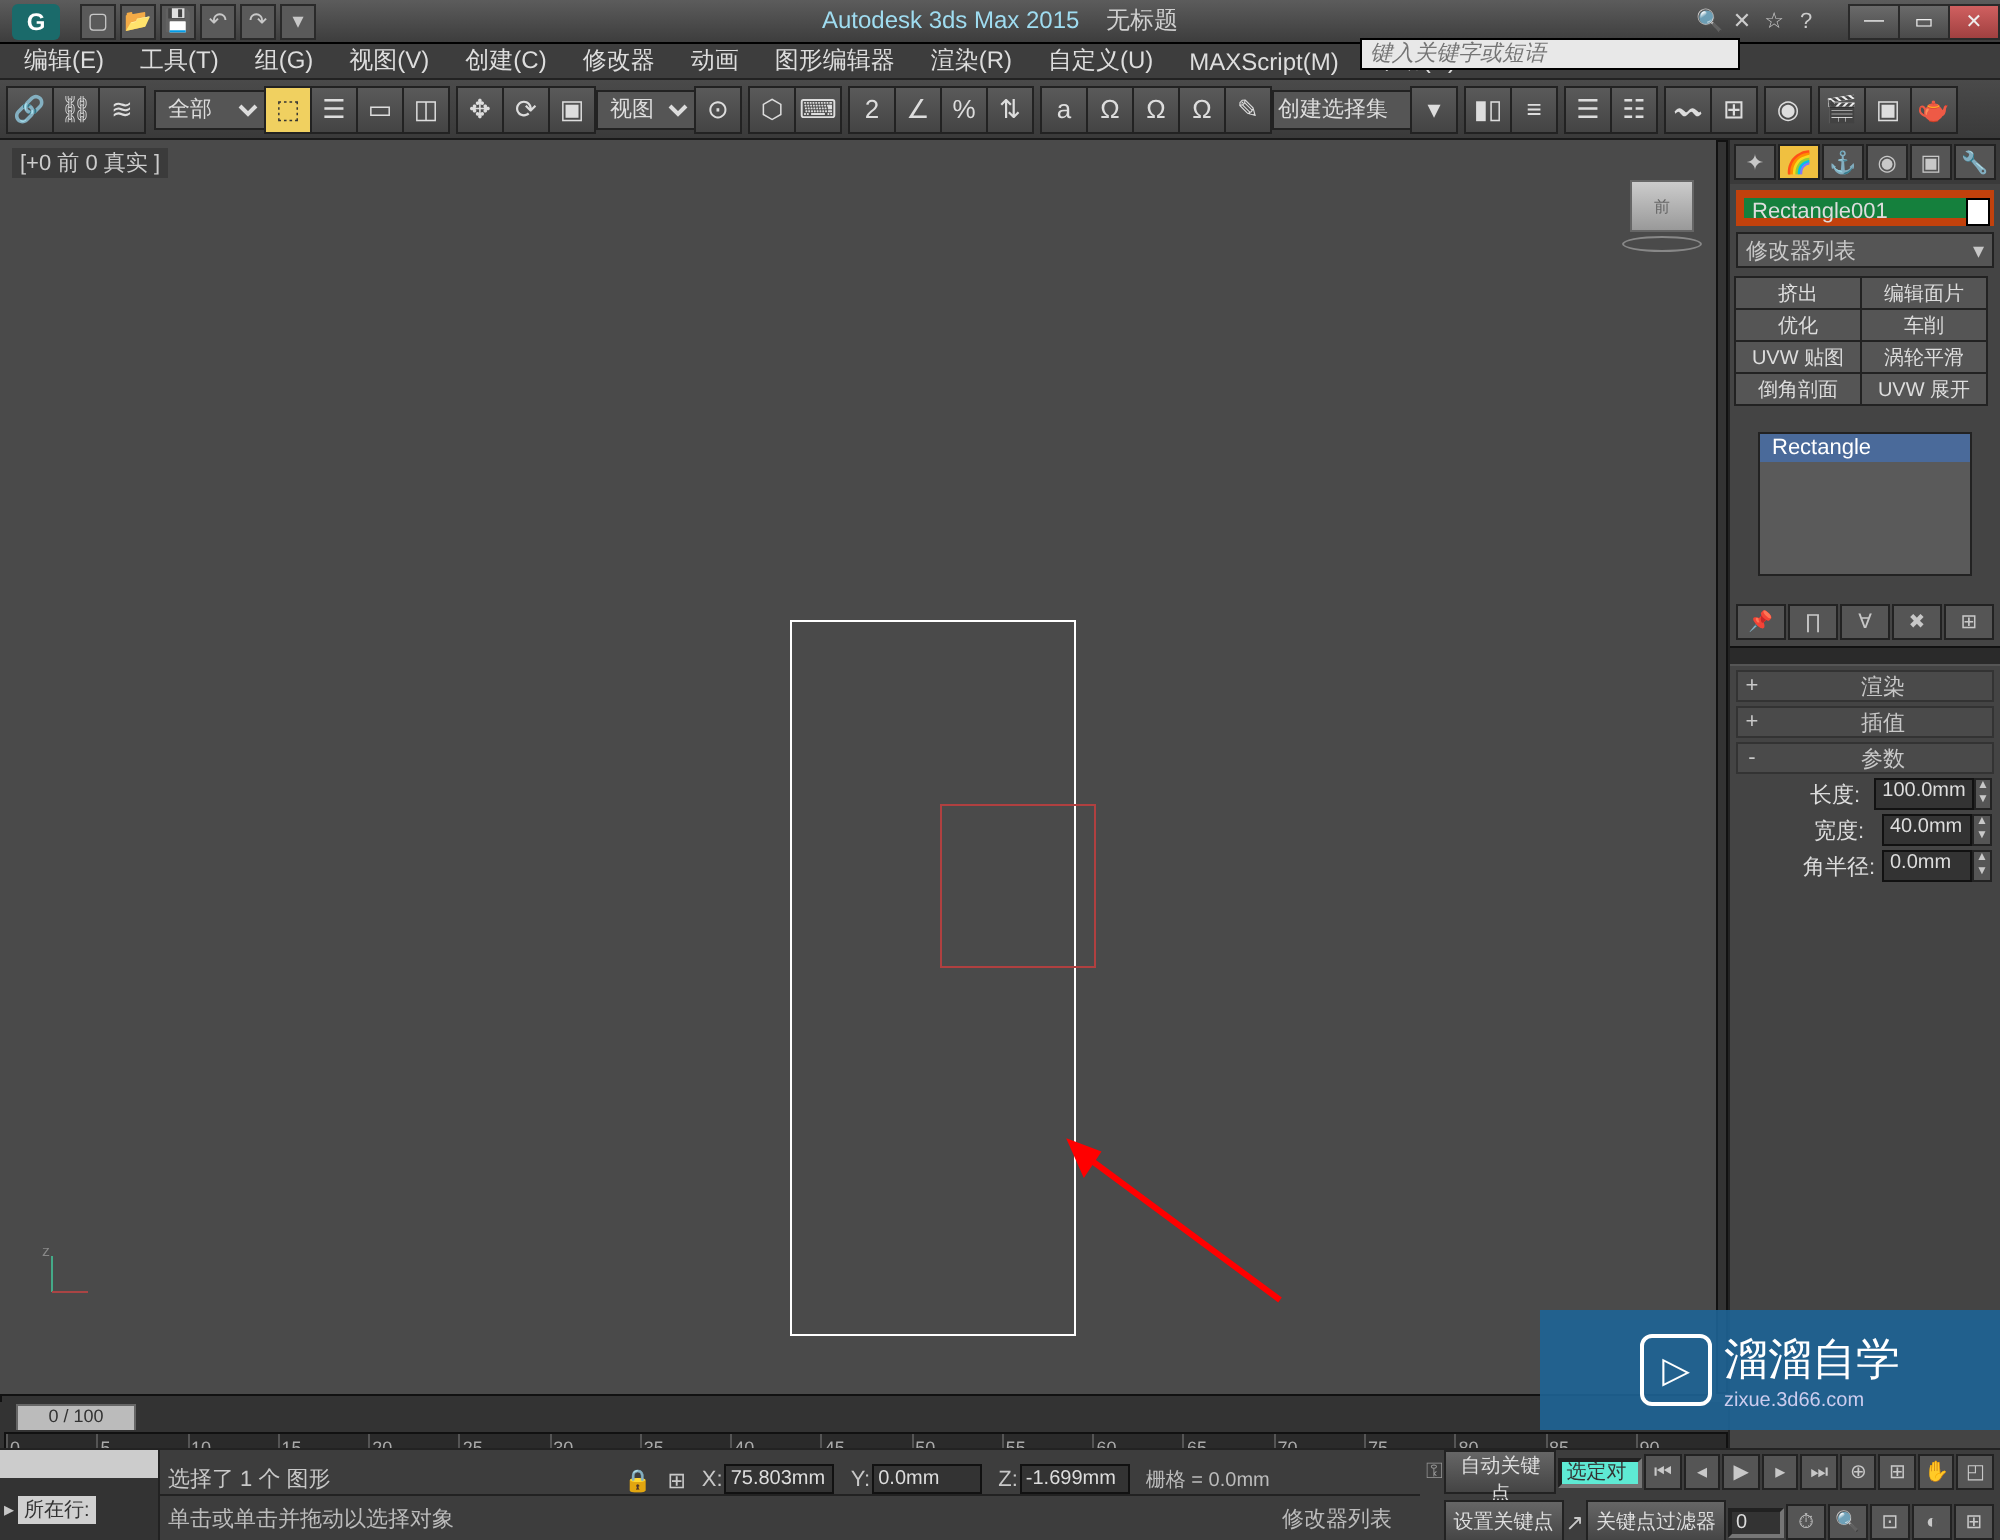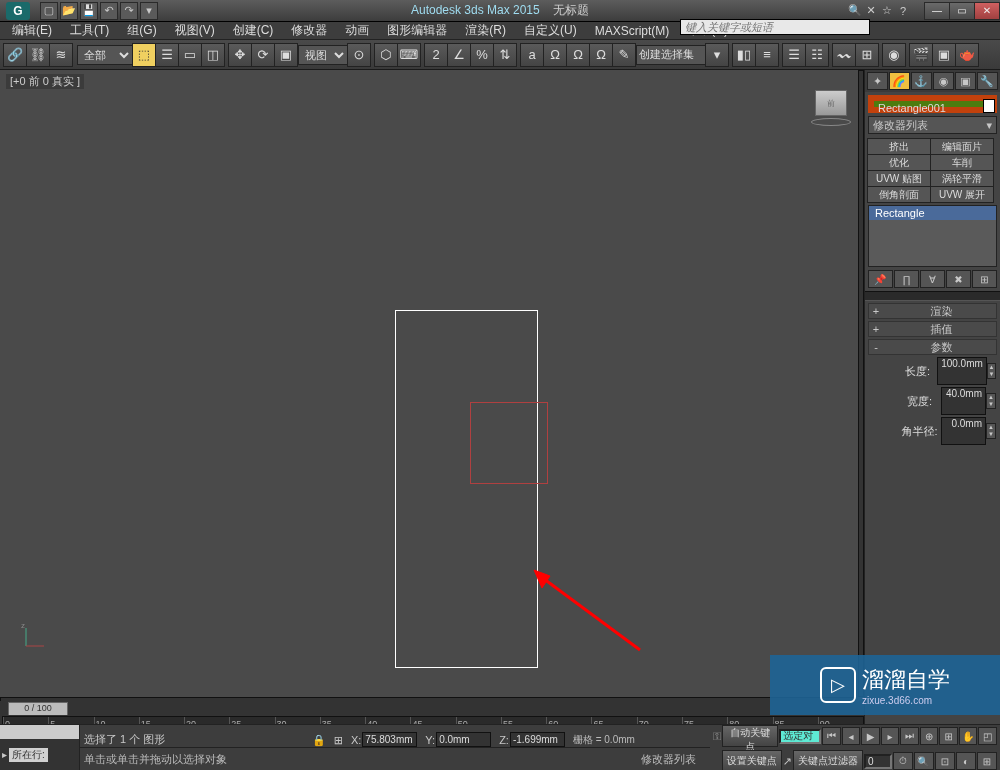--- a/index.html
+++ b/index.html
@@ -50,36 +50,36 @@
 .timeline-area { position:absolute; bottom:13px; left:0; right:0; height:15px; background:#333; display:flex; align-items:center; overflow:hidden; }
 .time-slider { width:60px; height:14px; background:#bbb; border:1px solid #666; margin-left:2px; font-size:9px; text-align:center; color:#333; position:absolute; left:6px; }
 .time-ticks { flex:1; display:flex; height:14px; position:relative; background:#2a2a2a; border:1px solid #111; margin-left:2px; }
 .time-tick { flex:1; border-left:1px solid #555; font-size:9px; color:#aaa; text-align:left; padding-left:1px; display:flex; align-items:flex-end; }
 
 
 .command-panel { width:136px; background:#444; border-left:1px solid #222; }
 .cp-tabs { height:22px; display:flex; padding:2px; gap:1px; background:#3a3a3a; }
 .cp-tab { flex:1; height:18px; background:#555; border:1px solid #222; display:flex; align-items:center; justify-content:center; font-size:11px; }
 .cp-tab.active { background:#f0c040; color:#333; }
-.cp-name { height:18px; background:#4d7c0f; border:6px solid #c2410c; margin:3px; padding:1px 4px; font-size:11px; color:#ddd; }
+.cp-name { height:18px; background:#15803d; border:4px solid #c2410c; margin:3px; padding:1px 4px; font-size:11px; color:#ddd; }
 .cp-color { width:12px; height:14px; background:#fff; float:right; border:1px solid #000; margin-top:-17px; margin-right:5px; }
 .cp-dropdown { height:18px; background:#555; border:1px solid #222; margin:2px 3px; padding:1px 4px; font-size:11px; display:flex; justify-content:space-between; align-items:center; }
 .mod-buttons { display:flex; flex-wrap:wrap; padding:2px 2px 0; gap:0; }
 .mod-btn { width:64px; height:17px; background:#555; border:1px solid #222; font-size:10px; display:flex; align-items:center; justify-content:center; color:#ddd; margin-bottom:-1px; margin-right:-1px; }
-.stack-list { height:62px; background:#5a5a5a; border:1px solid #222; margin:3px; }
+.stack-list { height:72px; background:#5a5a5a; border:1px solid #222; margin:14px; }
 .stack-item { background:#4a6a9a; color:#fff; padding:1px 6px; font-size:11px; }
 .stack-btns { height:18px; display:flex; margin:0 3px 3px; gap:1px; }
 .stack-btn { flex:1; background:#555; border:1px solid #222; display:flex; align-items:center; justify-content:center; font-size:10px; }
 .cp-divider { height:10px; background:#2a2a2a; margin:2px 0; border-top:1px solid #111; border-bottom:1px solid #555; }
 .rollout-header { height:16px; background:#4a4a4a; border:1px solid #333; margin:2px 3px 0; display:flex; align-items:center; font-size:11px; padding:0 2px; }
 .rollout-header .plus { width:10px; text-align:center; margin-right:8px; }
 .rollout-header .label { flex:1; text-align:center; }
 .param-row { display:flex; align-items:center; margin:2px 4px; font-size:11px; }
 .param-label { width:40px; text-align:center; padding-right:3px; color:#ddd;margin-left:32px; }
-.param-value { flex:1; height:28px; background:#333; border:1px solid #111; color:#ddd; padding:0 3px; font-size:10px;text-align:right; }
+.param-value { flex:1; height:16px; background:#333; border:1px solid #111; color:#ddd; padding:0 3px; font-size:10px; }
 .param-spinner { width:10px; height:16px; background:#555; border:1px solid #222; display:flex; flex-direction:column; }
 .param-spinner span { flex:1; font-size:6px; text-align:center; line-height:7px; }
 
 
 .statusbar { position:absolute; bottom:0; left:0; right:0; height:46px; background:#3d3d3d; border-top:1px solid #222; display:flex; }
 .status-left { width:80px; background:#333; border-right:1px solid #222; display:flex; flex-direction:column; }
 .status-left-top { height:14px; background:#ccc; }
 .status-left-row { flex:1; display:flex; align-items:center; font-size:10px; padding:0 2px; gap:2px; }
 .status-lbl { background:#d0d0d0; color:#333; padding:0 3px; font-size:10px; }
 .status-center { flex:1; display:flex; flex-direction:column; }

